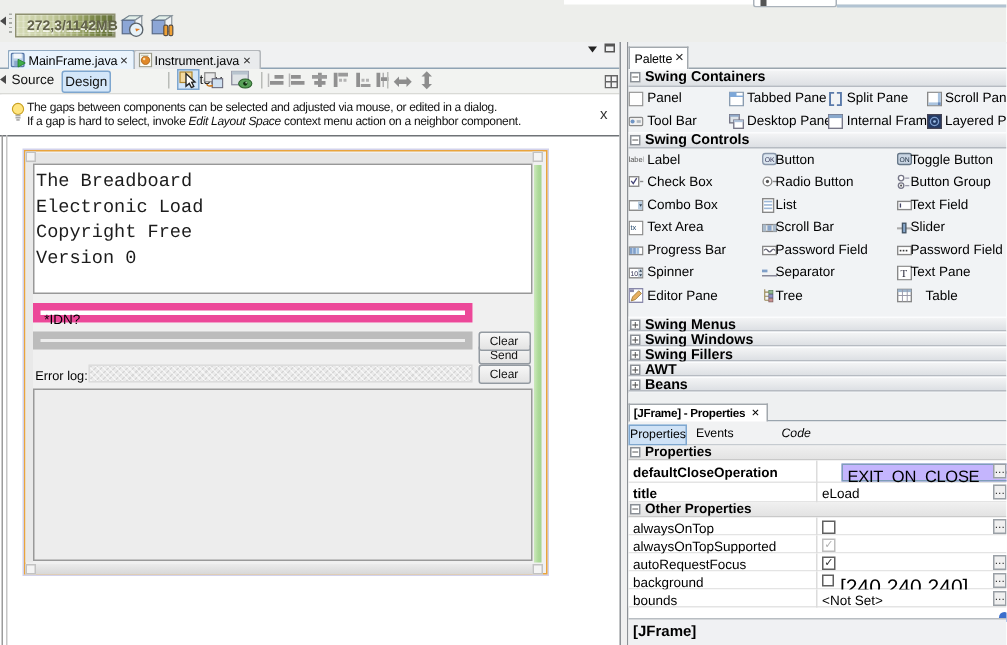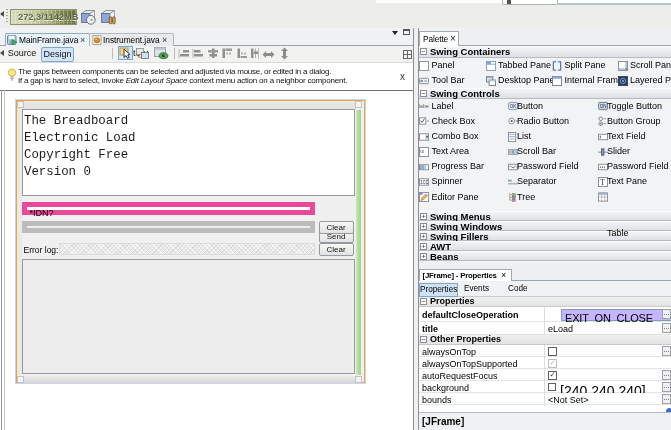--- a/index.html
+++ b/index.html
@@ -496,36 +496,36 @@
           <rect x="5" y="7.8" width="3" height="2.4" fill="#c89090" stroke="#775555" stroke-width="0.5"></rect>
         </svg>
         <span class="tx2" style="left:9.5px;">Tree</span>
       </div>
 <div class="pit" style="left:179px;top:163.6px;">
         <svg class="pic" viewBox="0 0 11 11">
           <rect x="0.5" y="1" width="10" height="9" fill="#fff" stroke="#888"></rect>
           <rect x="0.5" y="1" width="10" height="2" fill="#9db4cc"></rect>
           <path d="M0.5 5.5 H10.5 M4 1 V10 M7.5 1 V10" stroke="#99a" stroke-width="0.7"></path>
         </svg>
-        <span class="tx2" style="left:9px;margin-top:36px;">Table</span>
+        <span class="tx2" style="left:19px;">Table</span>
       </div>
 </div>
 </div>
 
 <div class="abs" id="props">
 <div style="position:absolute;left:0;top:0;width:252px;height:6px;background:#eef0f1;"></div>
 <div id="prop-tabrow"></div>
 <div id="prop-tab">
       <span style="position:absolute;left:2.5px;top:0.5px;">[JFrame] - Properties</span>
       <span style="position:absolute;left:81px;top:0;font-size:9px;font-weight:normal;">×</span>
     </div>
 <div id="prop-toggles">
  <div class="ptog" style="left:0px;width:37px;text-align:center;background:#cfe2f6;border:1px solid #7fa7cf;">Properties</div>
  <div class="ptog" style="left:45px;">Events</div>
- <div class="ptog" style="left:89px;">Code</div>
+ <div class="ptog" style="left:102px;font-style:italic;">Code</div>
 </div>
 <div class="sech" style="top:35px;">
       <span class="pm" style="top:1px;">−</span>
       <span style="position:absolute;left:11px;top:-1px;">Properties</span>
     </div>
 <div class="prow" style="top:45px;height:15px;">
       <span class="nm" style="font-weight:bold;top:3px;">defaultCloseOperation</span>
       <div class="vline" style="height:15px;"></div>
  <div style="position:absolute;left:126px;top:2px;width:116px;height:12px;background:#c4b5fd;border:1px solid #7f9db9;box-sizing:border-box;font-size:11px;margin-left:16px;">
         <span style="position:absolute;left:3px;top:1.5px;letter-spacing:-0.2px;">EXIT_ON_CLOSE</span>

